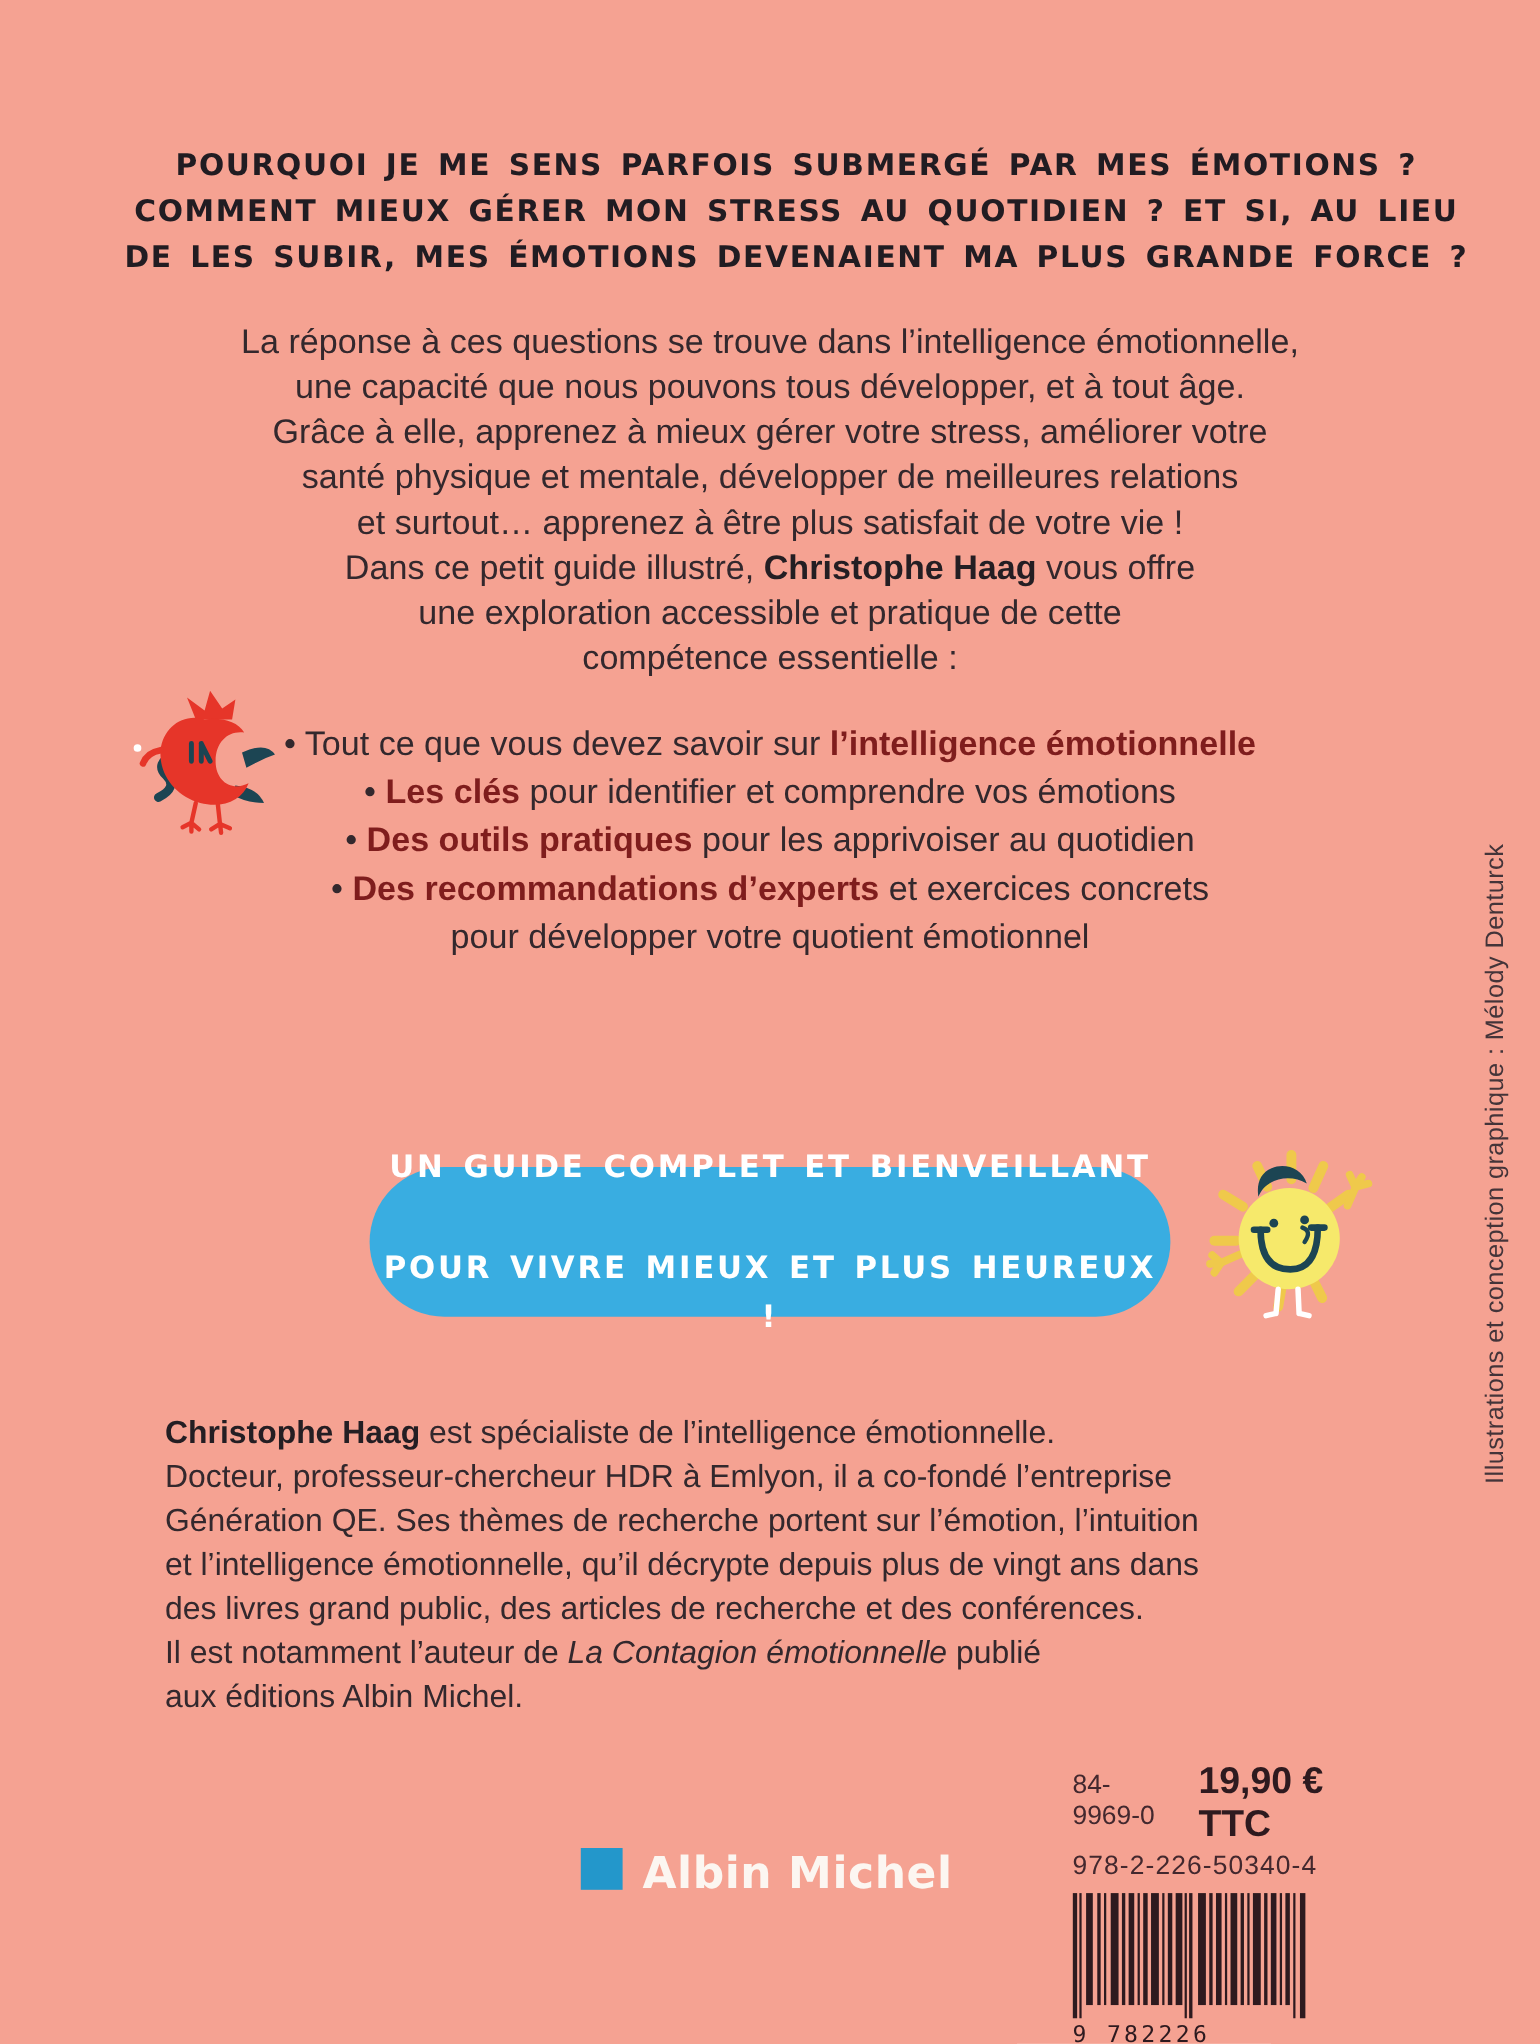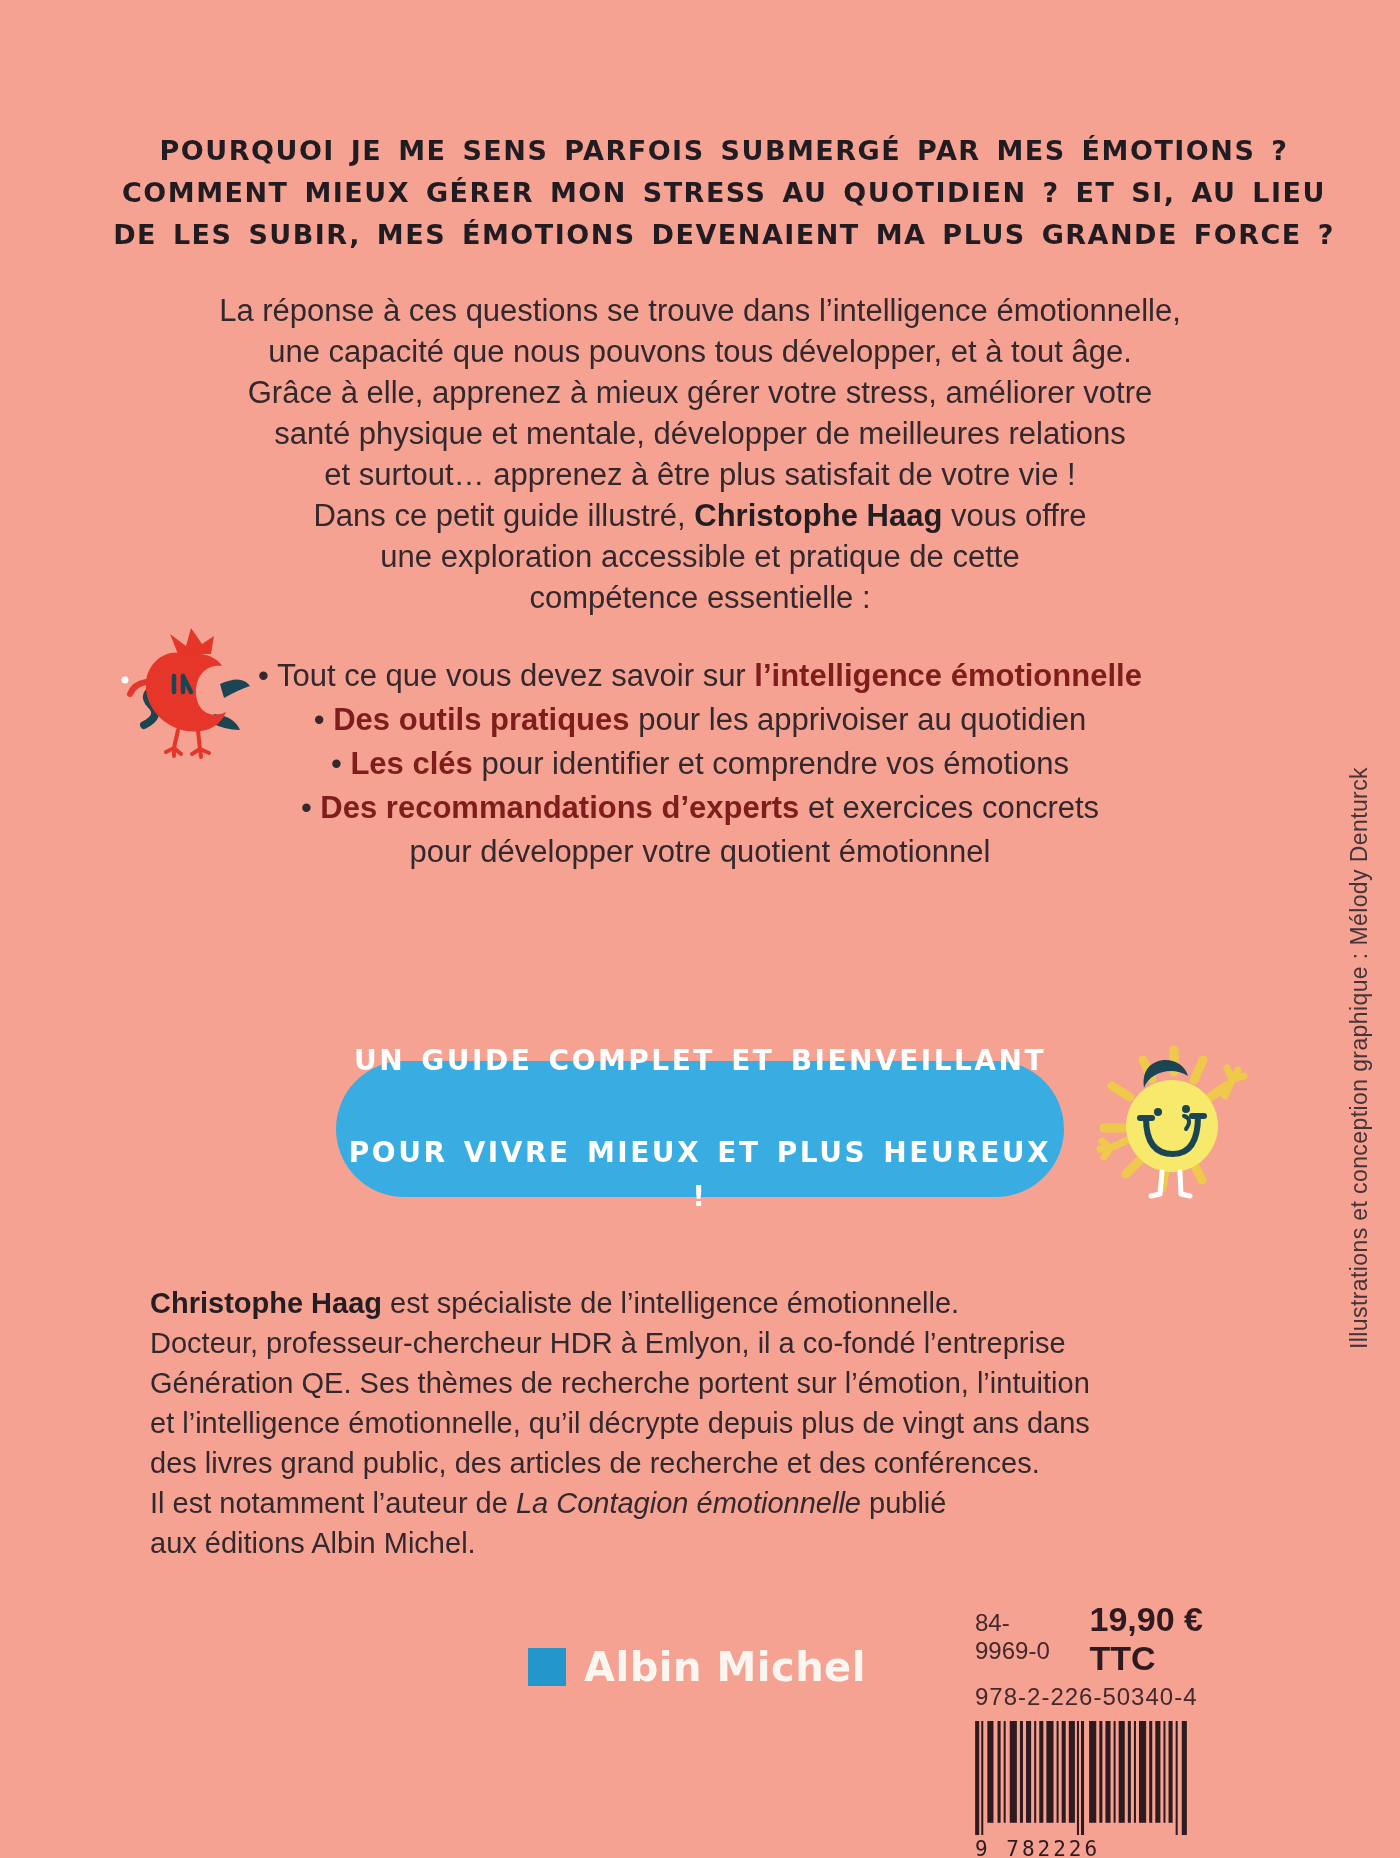--- a/index.html
+++ b/index.html
@@ -69,21 +69,21 @@
   .price-row{display:flex;align-items:baseline;gap:36px;font-size:24px;color:#43282E;}
   .price-row .price{font-weight:bold;font-size:34px;color:#2E1A1F;}
   .isbn{margin-top:5px;font-size:24px;color:#43282E;letter-spacing:1px;}
   .barcode{margin-top:10px;width:212px;}
   .barcode svg{display:block;}
   .barcode-digits{
     font-family:"DejaVu Sans Mono",monospace;
     font-size:21px;letter-spacing:3px;color:#2E1A1F;margin-top:2px;
   }
   
-  .publisher{position:absolute;left:528px;top:1644px;display:flex;align-items:center;gap:18px;}
+  .publisher{position:absolute;left:528px;top:1680px;display:flex;gap:18px;}
   .logo-square{width:38px;height:38px;background:#2397CB;display:inline-block;}
   .publisher-name{
     font-size:40px;font-weight:bold;color:#FCF6F1;letter-spacing:0.5px;
     font-family:"DejaVu Sans",sans-serif;
   }
 </style>
 </head>
 <body>
 
 <div class="cover">
@@ -115,22 +115,22 @@
       <path d="M70,36 C50,30 32,44 30,64 C28,86 44,106 66,112 C86,117 104,110 110,94 C94,102 80,92 80,74 C80,56 92,46 106,48 C100,38 86,34 70,36 Z" fill="#E63529"></path>
       <path d="M58,58 l0,16 M67,58 l0,16 M67,58 l8,16" fill="none" stroke="#1C4553" stroke-width="4.5" stroke-linecap="round"></path>
       <path d="M30,64 q-12,2 -16,12" fill="none" stroke="#E63529" stroke-width="6" stroke-linecap="round"></path>
       <path d="M62,112 l-4,18 M58,130 l-8,4 M58,130 l0,8 M58,130 l7,6" fill="none" stroke="#E63529" stroke-width="4" stroke-linecap="round"></path>
       <path d="M82,113 l2,18 M84,131 l-8,5 M84,131 l1,8 M84,131 l9,4" fill="none" stroke="#E63529" stroke-width="4" stroke-linecap="round"></path>
     </svg>
   </div>
 
   <div class="bullets">
     <div><span>• Tout ce que vous devez savoir sur </span><b>l’intelligence émotionnelle</b><span></span></div>
+    <div><span>• </span><b>Les clés</b><span> pour identifier et comprendre vos émotions</span></div>
     <div><span>• </span><b>Des outils pratiques</b><span> pour les apprivoiser au quotidien</span></div>
-    <div><span>• </span><b>Les clés</b><span> pour identifier et comprendre vos émotions</span></div>
     <div><span>• </span><b>Des recommandations d’experts</b><span> et exercices concrets</span></div>
     <div>pour développer votre quotient émotionnel</div>
   </div>
 
   <div class="pill">
     <div>UN GUIDE COMPLET ET BIENVEILLANT</div>
     <div>POUR VIVRE MIEUX ET PLUS HEUREUX !</div>
   </div>
 
   <div class="sun">

